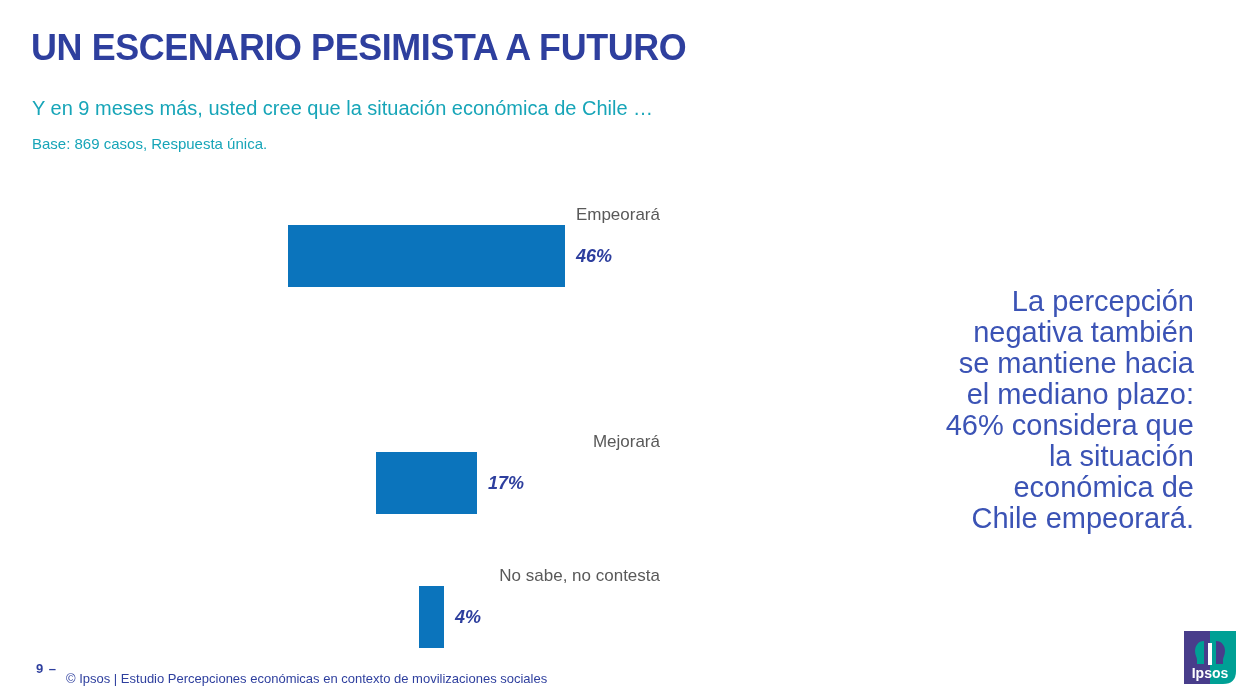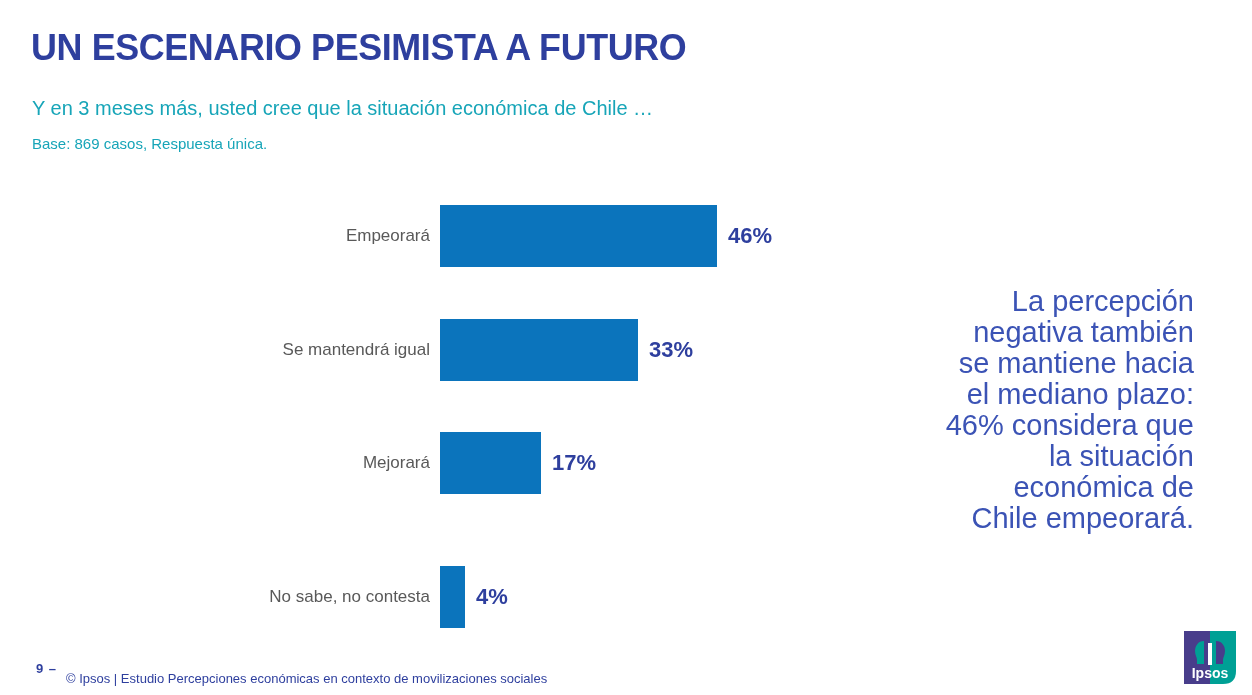--- a/index.html
+++ b/index.html
@@ -56,20 +56,21 @@
     width: 900px;
     height: 450px;
   }
   .chart-row {
     position: absolute;
     left: 0;
     width: 900px;
     height: 62px;
     display: flex;
     align-items: center;
+    flex-direction: column;
   }
   .cat-label {
     width: 440px;
     text-align: right;
     padding-right: 10px;
     box-sizing: border-box;
     font-size: 17px;
     color: #595959;
     white-space: nowrap;
   }
@@ -77,25 +78,26 @@
     position: relative;
     height: 62px;
     display: flex;
     align-items: center;
   }
   .bar {
     height: 62px;
     background: #0b74bc;
   }
   .val-label {
-    font-size: 22px;
+    font-size: 18px;
     font-weight: bold;
     color: #2e3f9e;
     margin-left: 11px;
     white-space: nowrap;
+    font-style: italic;
   }
 
   
   #commentary {
     position: absolute;
     right: 58px;
     top: 286px;
     width: 250px;
     text-align: right;
     font-size: 29px;
@@ -129,40 +131,33 @@
     top: 631px;
     width: 76px;
     height: 53px;
     margin-left: 12px;
   }
 </style>
 </head>
 <body>
 
 <div id="slide-title">UN ESCENARIO PESIMISTA A FUTURO</div>
-<div id="slide-subtitle">Y en 3 meses más, usted cree que la situación económica de Chile …</div>
+<div id="slide-subtitle">Y en 9 meses más, usted cree que la situación económica de Chile …</div>
 <div id="slide-base">Base: 869 casos, Respuesta única.</div>
 
 <div id="chart-area">
 
   <div class="chart-row" style="top:29px">
     <div class="cat-label">Empeorará</div>
     <div class="bar-wrap">
       <div class="bar" style="width:277px"></div>
       <div class="val-label">46%</div>
     </div>
   </div>
 
-  <div class="chart-row" style="top:143px">
-    <div class="cat-label">Se mantendrá igual</div>
-    <div class="bar-wrap">
-      <div class="bar" style="width:198px"></div>
-      <div class="val-label">33%</div>
-    </div>
-  </div>
 
   <div class="chart-row" style="top:256px">
     <div class="cat-label">Mejorará</div>
     <div class="bar-wrap">
       <div class="bar" style="width:101px"></div>
       <div class="val-label">17%</div>
     </div>
   </div>
 
   <div class="chart-row" style="top:390px">

